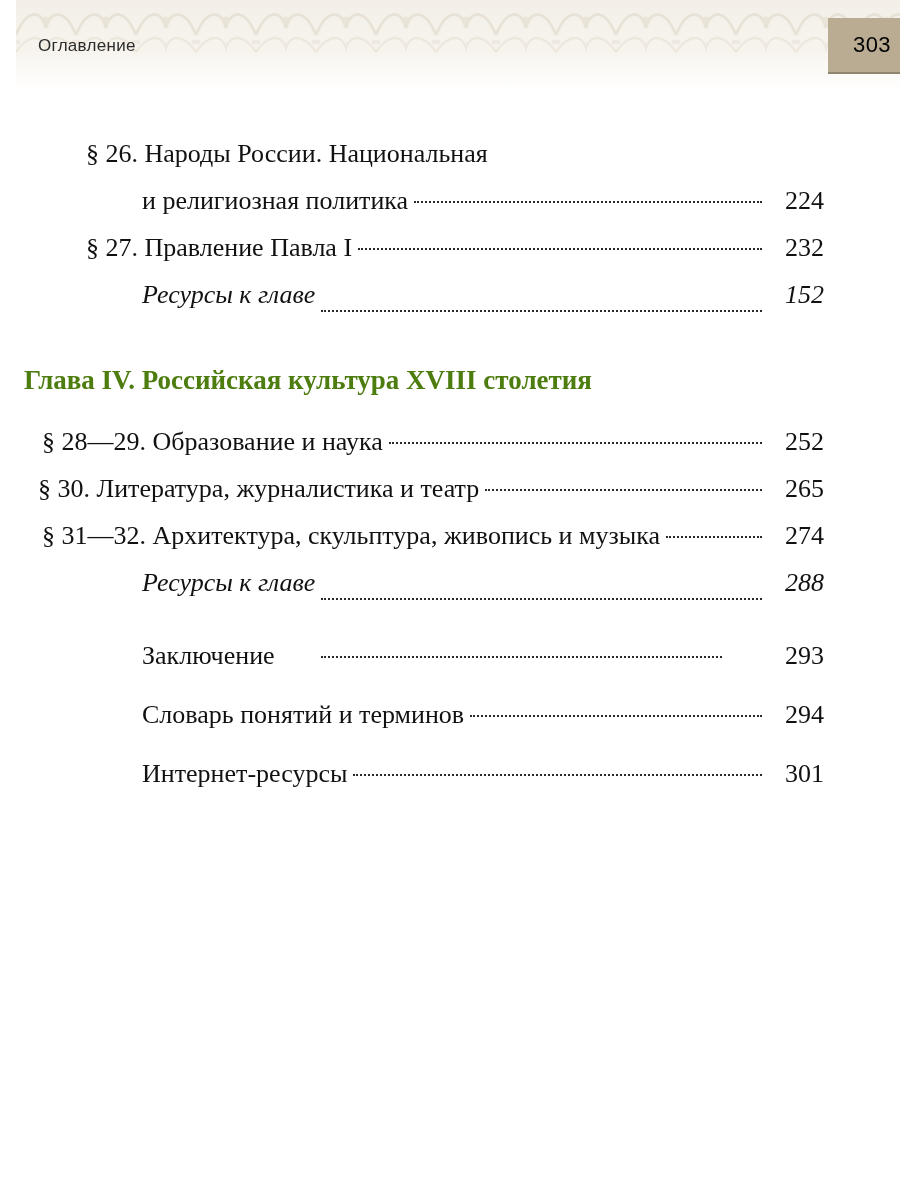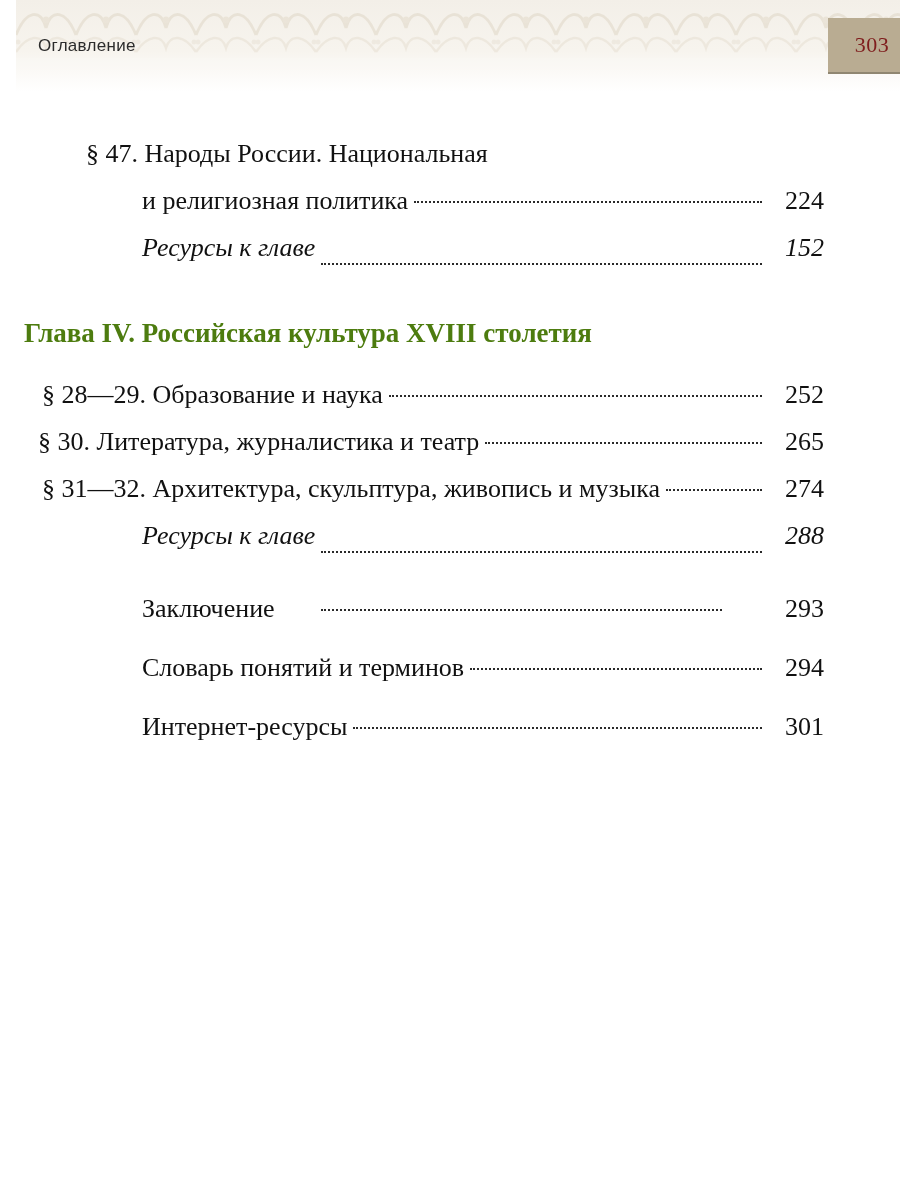--- a/index.html
+++ b/index.html
@@ -48,23 +48,23 @@
     top: 18px;
     right: 0px;
     width: 88px;
     height: 54px;
     background: #b9ac92;
     display: flex;
     align-items: center;
     justify-content: center;
   }
   .folio-box .folio-num {
-    font-family: Liberation Serif, serif;
+    font-family: Liberation Sans, sans-serif;
     font-size: 22px;
-    color: #7f1d1d;
+    color: #000000;
     letter-spacing: 0.5px;
   }
   .folio-rule {
     position: absolute;
     top: 72px;
     right: 0;
     width: 88px;
     height: 2px;
     background: #8f8671;
   }
@@ -150,31 +150,36 @@
 
   <div class="folio-box">
     <span class="folio-num">303</span>
   </div>
   <div class="folio-rule"></div>
 </div>
 
 <div class="toc">
 
   <div class="toc-row ind-para right-margin">
-    <span class="label">§ 47. Народы России. Национальная</span>
+    <span class="label">§ 26. Народы России. Национальная</span>
     <span class="leader none"></span>
     <span class="page"></span>
   </div>
 
   <div class="toc-row ind-cont right-margin">
     <span class="label">и религиозная политика</span>
     <span class="leader"></span>
     <span class="page">224</span>
   </div>
 
+  <div class="toc-row ind-para right-margin">
+    <span class="label">§ 27. Правление Павла I</span>
+    <span class="leader"></span>
+    <span class="page">232</span>
+  </div>
 
   <div class="toc-row ind-res right-margin">
     <span class="label">Ресурсы к главе</span>
     <span class="leader"></span>
     <span class="page">152</span>
   </div>
 
   <div class="chapter-title">Глава IV. Российская культура XVIII столетия</div>
 
   <div class="toc-row ind-sect2 right-margin">

